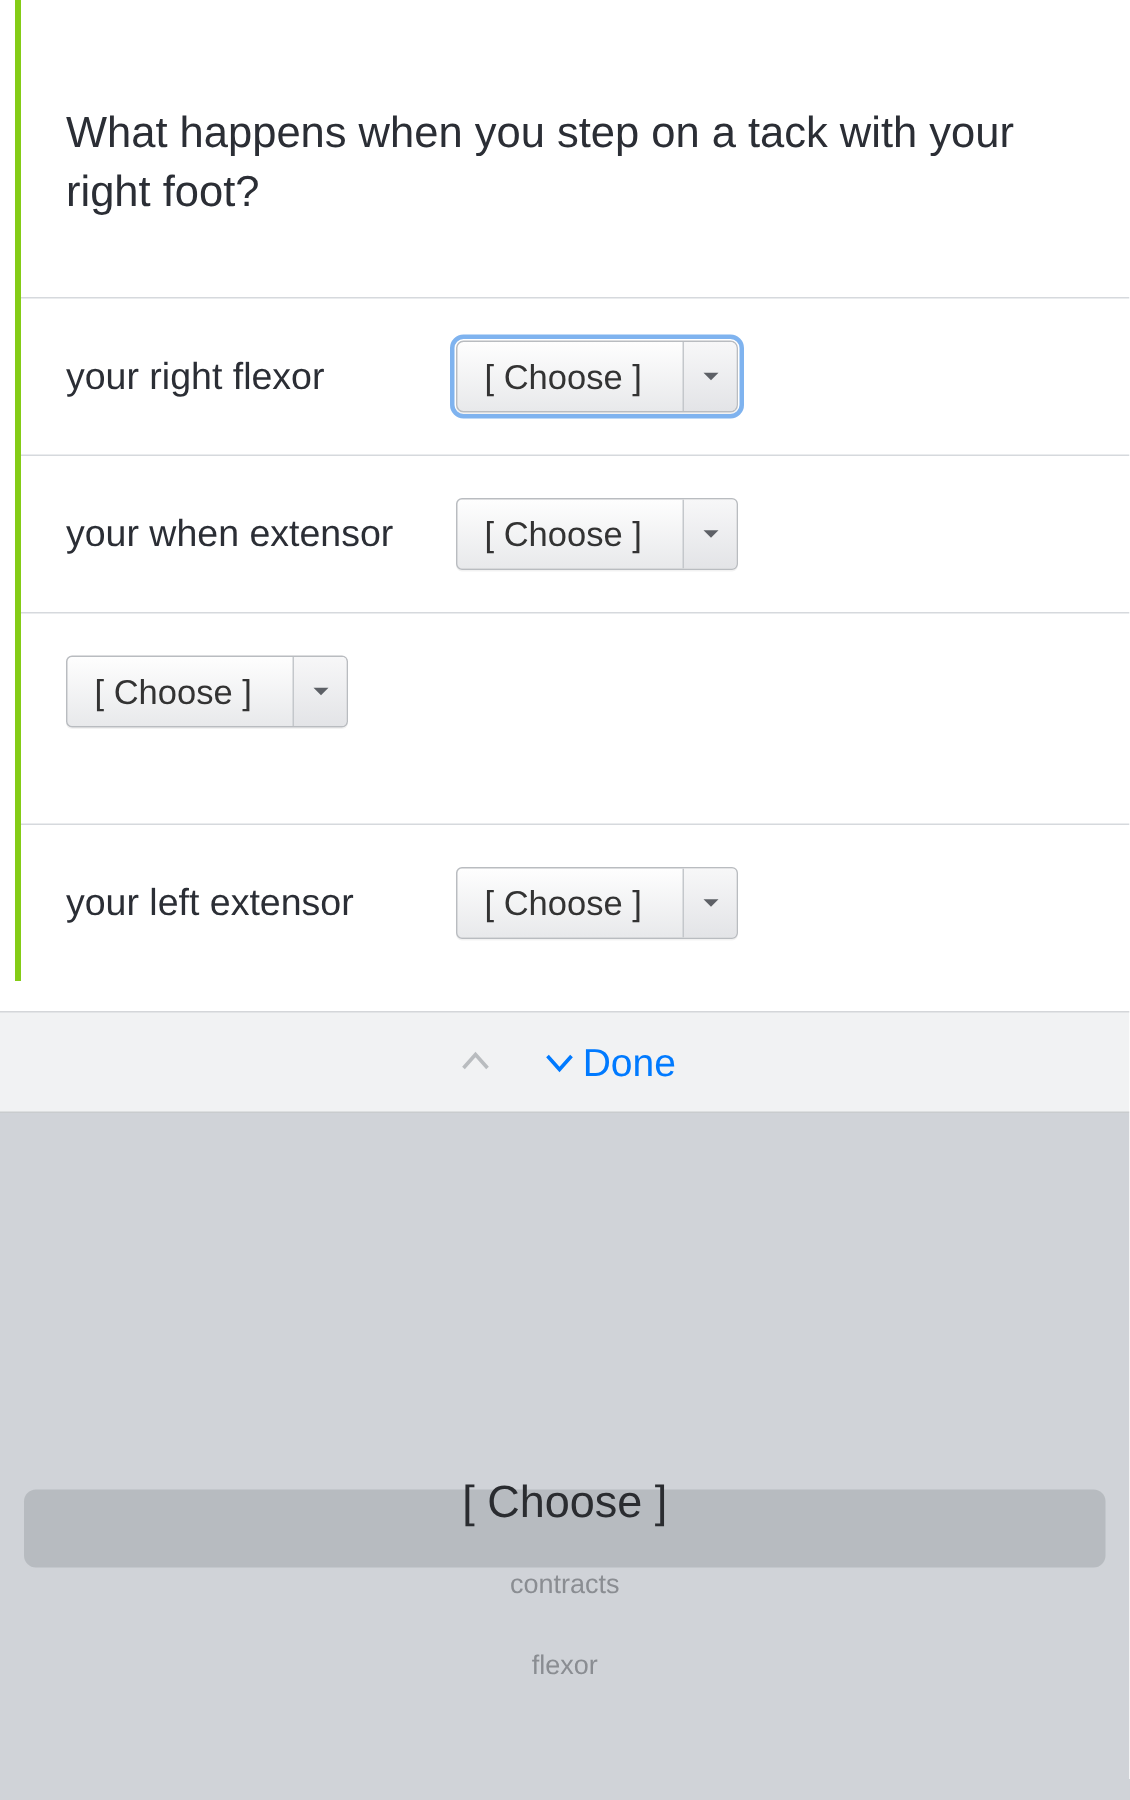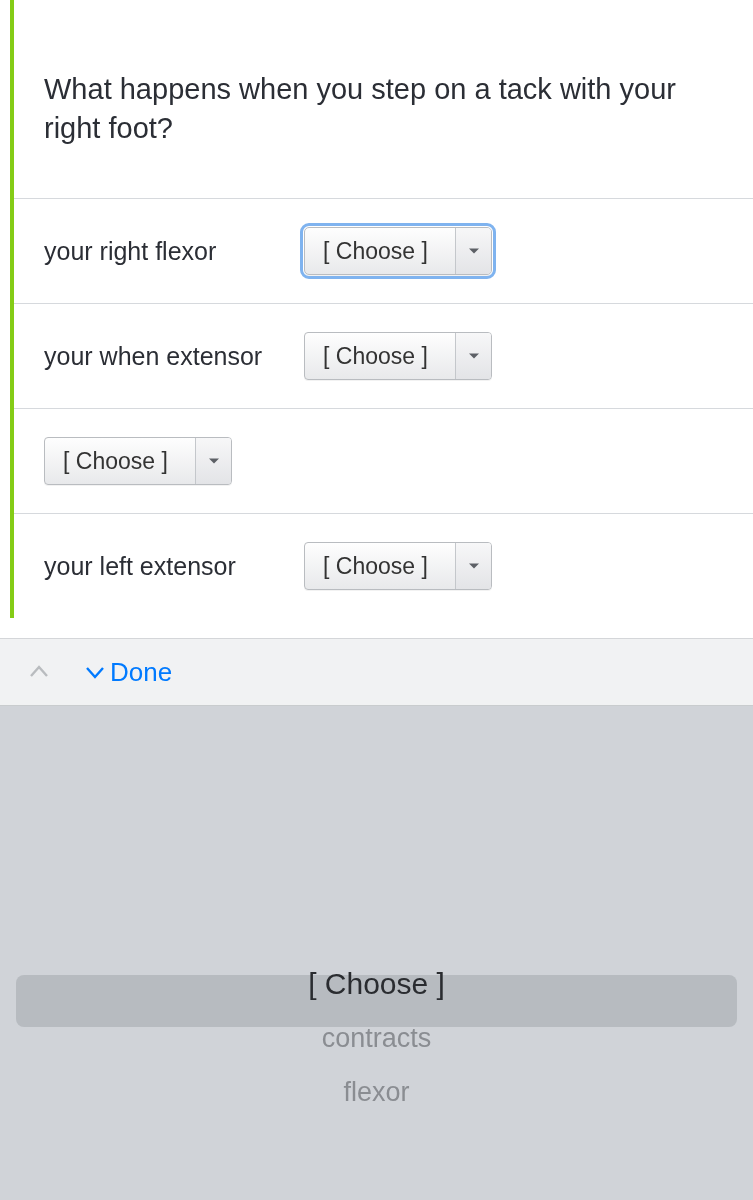--- a/index.html
+++ b/index.html
@@ -17,21 +17,21 @@
     font-weight: 400;
     line-height: 1.35;
     padding: 70px 40px 50px 30px;
   }
   .row {
     border-top: 1px solid #d6d9dd;
     display: flex;
     align-items: center;
     padding: 28px 16px 28px 30px;
   }
-  .row:last-of-type { border-bottom: none; }
+  .row:last-of-type { border-bottom: none; margin-top: 36px; }
   .label {
     width: 260px;
     font-size: 25px;
     color: #2b2e35;
   }
   .dd {
     display:flex;
     align-items:stretch;
     height: 48px;
     border: 1px solid #b9bcc0;
@@ -62,21 +62,21 @@
   .dd-arrow svg { width:12px; height:12px; fill:#5d6066; }
   
   
   .accbar {
     height: 68px;
     background: #f1f2f3;
     border-top: 1px solid #d4d6d9;
     border-bottom: 1px solid #c9ccce;
     display:flex;
     align-items:center;
-    justify-content:flex-start;
+    justify-content:center;
     padding: 0 24px;
     margin-top: 20px;
   }
   .acc-nav { display:flex; gap:26px; }
   .chev { width:30px; height:30px; display:flex; align-items:center; justify-content:center; }
   .chev svg { width:24px; height:24px; stroke-width:2.4; fill:none; }
   .done {
     color: #007aff;
     font-size: 26px;
     font-weight: 400;
@@ -105,21 +105,21 @@
     display:flex; flex-direction:column; align-items:center; gap:6px;
     z-index:1;
     transform: translateY(40px);
   }
   .picker-item {
     font-size:30px;
     color:#2a2c30;
     height:48px;
     display:flex; align-items:center;
   }
-  .picker-item.dim { color:#8a8d92; font-size:27px; }
+  .picker-item.dim { color:#8a8d92; font-size:18px; }
 </style>
 </head>
 <body>
 
 <div class="page">
   <div class="content">
     <div class="question">What happens when you step on a tack with your right foot?</div>
 
     <div class="row">
       <div class="label">your right flexor</div>

